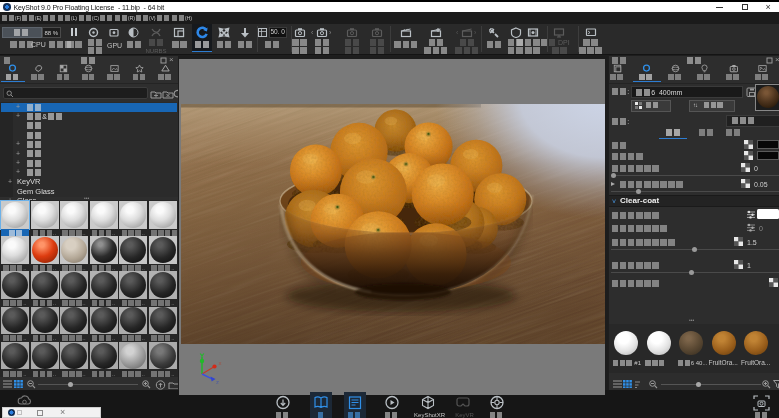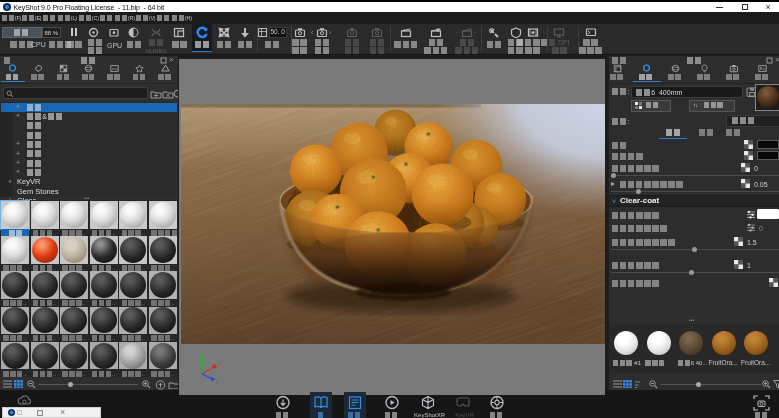--- a/index.html
+++ b/index.html
@@ -269,21 +269,21 @@
 <div class="t" style="left:16px;top:140.39999999999998px;font-size:7px;color:#9a9a9a;">+</div>
 <span class="t" style="left:26px;top:140.89999999999998px"><i class="z" style="--c:#dcdcdc"></i><i class="z" style="--c:#dcdcdc"></i></span>
 <div class="t" style="left:16px;top:149.74999999999997px;font-size:7px;color:#9a9a9a;">+</div>
 <span class="t" style="left:26px;top:150.24999999999997px"><i class="z" style="--c:#dcdcdc"></i><i class="z" style="--c:#dcdcdc"></i></span>
 <div class="t" style="left:16px;top:159.09999999999997px;font-size:7px;color:#9a9a9a;">+</div>
 <span class="t" style="left:26px;top:159.59999999999997px"><i class="z" style="--c:#dcdcdc"></i><i class="z" style="--c:#dcdcdc"></i></span>
 <div class="t" style="left:16px;top:168.44999999999996px;font-size:7px;color:#9a9a9a;">+</div>
 <span class="t" style="left:26px;top:168.94999999999996px"><i class="z" style="--c:#dcdcdc"></i><i class="z" style="--c:#dcdcdc"></i></span>
 <div class="t" style="left:8px;top:177.79999999999995px;font-size:7px;color:#9a9a9a;">+</div>
 <div class="t" style="left:17px;top:178.29999999999995px;font-size:7.5px;color:#dcdcdc;">KeyVR</div>
-<div class="t" style="left:17px;top:187.64999999999995px;font-size:7.5px;color:#dcdcdc;">Gem Stones</div>
+<div class="t" style="left:17px;top:187.64999999999995px;font-size:7.5px;color:#dcdcdc;">Gem Glass</div>
 <div class="t" style="left:8px;top:196.49999999999994px;font-size:7px;color:#9a9a9a;">+</div>
 <div class="t" style="left:17px;top:196.99999999999994px;font-size:7.5px;color:#dcdcdc;">Glass</div>
 <div class="t" style="left:84px;top:195.5px;font-size:5px;color:#888;">•••</div>
 <div class="a" style="left:0;top:200px;width:178px;height:177px;background:#262626"></div>
 <div class="a" style="left:1.0px;top:201px;width:28px;height:27.5px;background:#cacaca;outline:1px solid #6db1e8;">
     <div class="sp sw"></div>
   </div>
 <div class="a" style="left:1.0px;top:229px;width:28px;height:7.5px;background:#1866b4"></div>
 <span class="t" style="left:8.5px;top:229.7px"><i class="z6" style="--c:#f0f0f0"></i><i class="z6" style="--c:#f0f0f0"></i></span>
 <div class="a" style="left:30.6px;top:201px;width:28px;height:27.5px;background:#cacaca;">

